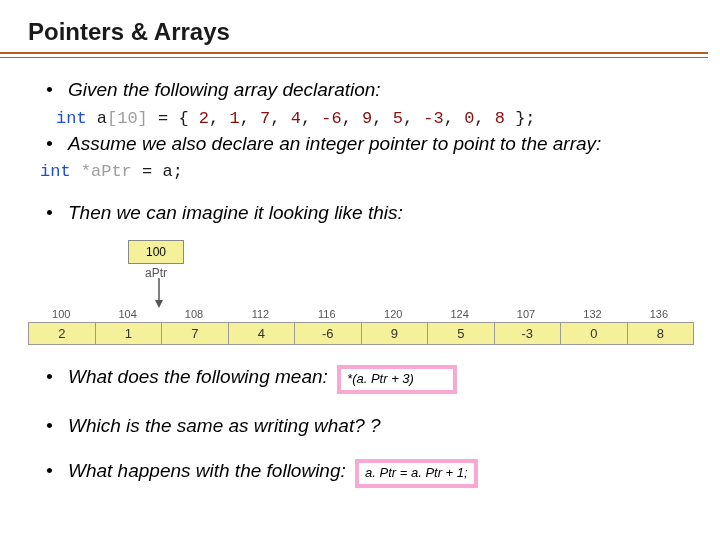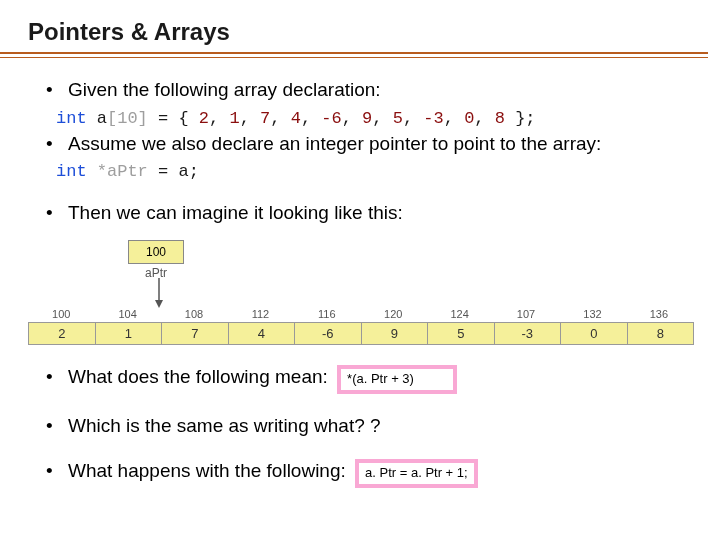--- a/index.html
+++ b/index.html
@@ -35,20 +35,21 @@
     list-style: none;
     padding: 0;
     margin: 0 0 0 18px;
   }
   ul.bullets > li {
     position: relative;
     padding-left: 22px;
     margin: 20px 0 6px 0;
     font-size: 19px;
     line-height: 1.3;
+    font-style: italic;
   }
   ul.bullets > li::before {
     content: "•";
     position: absolute;
     left: 0;
     top: 0;
     font-size: 19px;
   }
   .code {
     font-family: "Courier New", monospace;
@@ -58,21 +59,21 @@
     color: #1a1a1a;
   }
   .code .kw { color: #1d4ed8; }
   .code .size { color: #9e9e9e; text-align: right; }
   .code .num { color: #8a0e0e; }
   .block2 li:first-child { margin-top: 4px; }
   .row-ptr-decl {
     display: flex;
     align-items: baseline;
     gap: 0;
-    margin-left: 28px;
+    margin-left: 12px;
     margin-top: 2px;
   }
   .qtext {
     font-size: 19px;
   }
   .diagram-wrap {
     margin: 14px 0 0 0;
     width: 100%;
   }
   .aptr-row {

